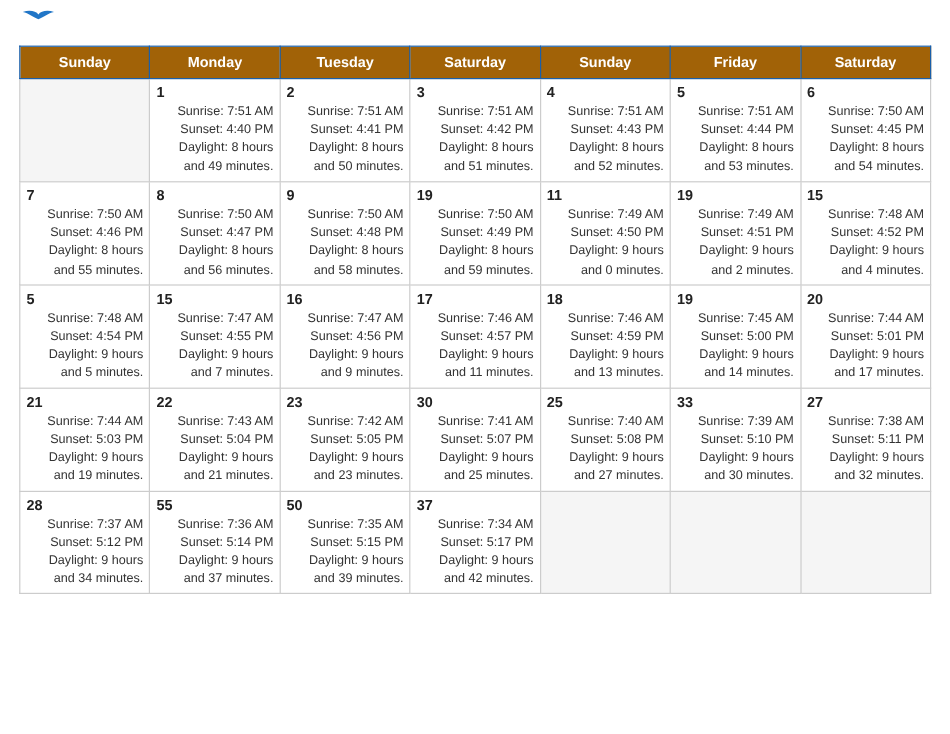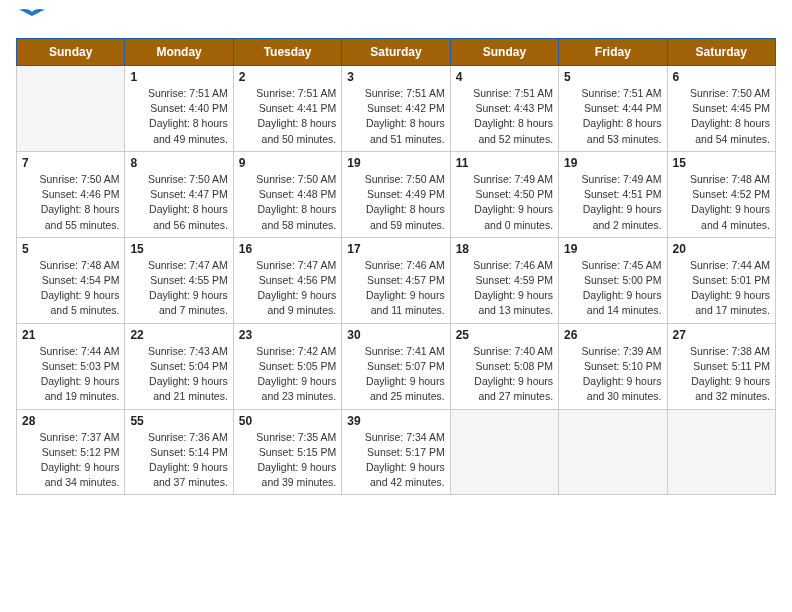--- a/index.html
+++ b/index.html
@@ -219,21 +219,21 @@
         </td>
         <td>
           <span class="day-num">30</span>
           <div class="day-info">Sunrise: 7:41 AM<br>Sunset: 5:07 PM<br>Daylight: 9 hours<br>and 25 minutes.</div>
         </td>
         <td>
           <span class="day-num">25</span>
           <div class="day-info">Sunrise: 7:40 AM<br>Sunset: 5:08 PM<br>Daylight: 9 hours<br>and 27 minutes.</div>
         </td>
         <td>
-          <span class="day-num">26</span>
+          <span class="day-num">33</span>
           <div class="day-info">Sunrise: 7:39 AM<br>Sunset: 5:10 PM<br>Daylight: 9 hours<br>and 30 minutes.</div>
         </td>
         <td>
           <span class="day-num">27</span>
           <div class="day-info">Sunrise: 7:38 AM<br>Sunset: 5:11 PM<br>Daylight: 9 hours<br>and 32 minutes.</div>
         </td>
       </tr>
       <tr class="week-row">
         <td>
           <span class="day-num">28</span>
@@ -241,21 +241,21 @@
         </td>
         <td>
           <span class="day-num">55</span>
           <div class="day-info">Sunrise: 7:36 AM<br>Sunset: 5:14 PM<br>Daylight: 9 hours<br>and 37 minutes.</div>
         </td>
         <td>
           <span class="day-num">50</span>
           <div class="day-info">Sunrise: 7:35 AM<br>Sunset: 5:15 PM<br>Daylight: 9 hours<br>and 39 minutes.</div>
         </td>
         <td>
-          <span class="day-num">39</span>
+          <span class="day-num">37</span>
           <div class="day-info">Sunrise: 7:34 AM<br>Sunset: 5:17 PM<br>Daylight: 9 hours<br>and 42 minutes.</div>
         </td>
         <td class="empty"></td>
         <td class="empty"></td>
         <td class="empty"></td>
       </tr>
     </tbody>
 </table>
 
 </body></html>

